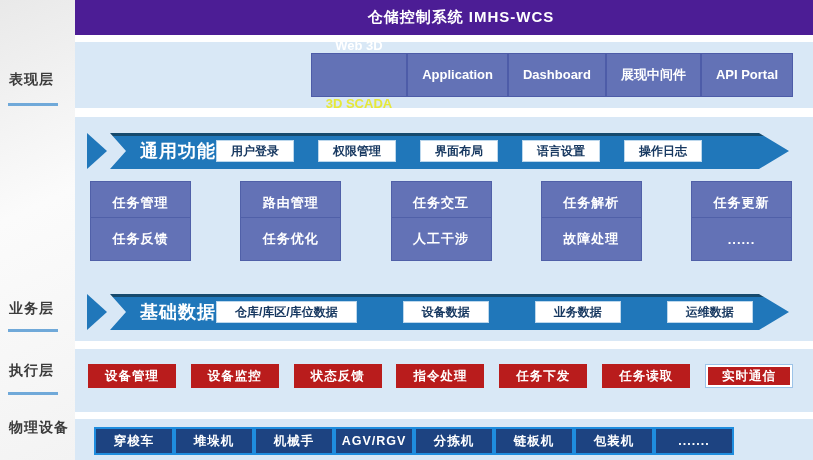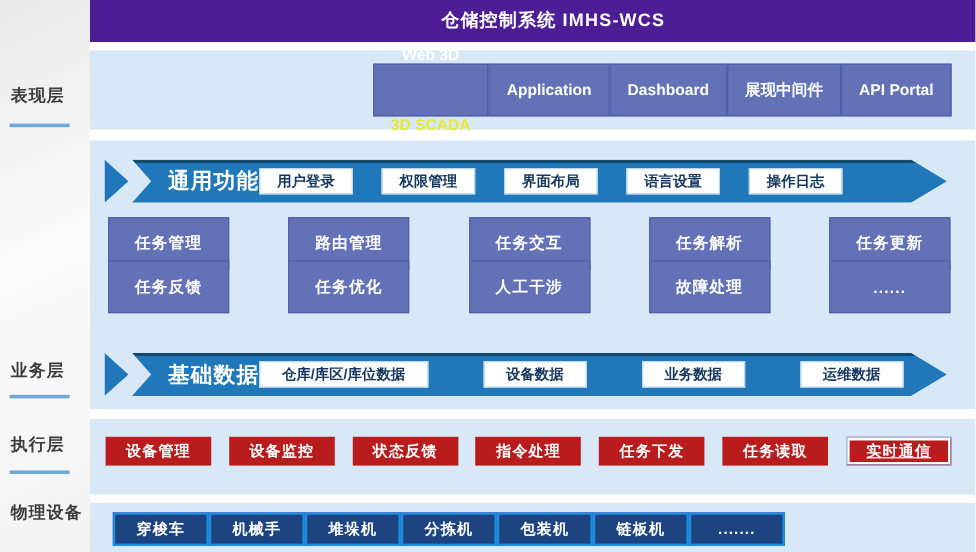--- a/index.html
+++ b/index.html
@@ -93,21 +93,21 @@
   
   .e-row {
     position: absolute; left: 0; top: 15px; width: 738px; height: 32px;
     display: flex; justify-content: space-between; padding: 0 20px 0 13px;
   }
   .e-box {
     min-width: 88px; height: 24px; padding: 0 16px;
     background: #b91c1c; color: #ffffff; font-size: 12.5px; font-weight: bold;
     display: flex; align-items: center; justify-content: center; letter-spacing: 1px;
   }
-  .e-box-highlight { box-shadow: inset 0 0 0 2px #ffffff; border: 1px solid #9cc3e8; text-decoration: underline; }
+  .e-box-highlight { box-shadow: inset 0 0 0 2px #ffffff; border: 1px solid #9cc3e8; }
 
   
   .d-row {
     position: absolute; left: 0; top: 8px; width: 584px; height: 28px;
     display: flex; justify-content: space-between; padding: 0 22px 0 19px;
   }
   .d-box {
     min-width: 80px; height: 28px; padding: 0 10px;
     background: #1d4381; border: 2px solid #1f8dde;
     color: #ffffff; font-size: 12.5px; font-weight: bold;
@@ -203,23 +203,24 @@
         <div class="e-box">指令处理</div>
         <div class="e-box">任务下发</div>
         <div class="e-box">任务读取</div>
         <div class="e-box e-box-highlight">实时通信</div>
       </div>
     </section>
 
     <section class="band band-devices">
       <div class="d-row">
         <div class="d-box">穿梭车</div>
+        <div class="d-box">堆垛机</div>
         <div class="d-box">机械手</div>
-        <div class="d-box">堆垛机</div>
+        <div class="d-box">AGV/RGV</div>
         <div class="d-box">分拣机</div>
+        <div class="d-box">链板机</div>
         <div class="d-box">包装机</div>
-        <div class="d-box">链板机</div>
         <div class="d-box">.......</div>
       </div>
     </section>
 
   </div>
 </div>
 
 </body></html>

